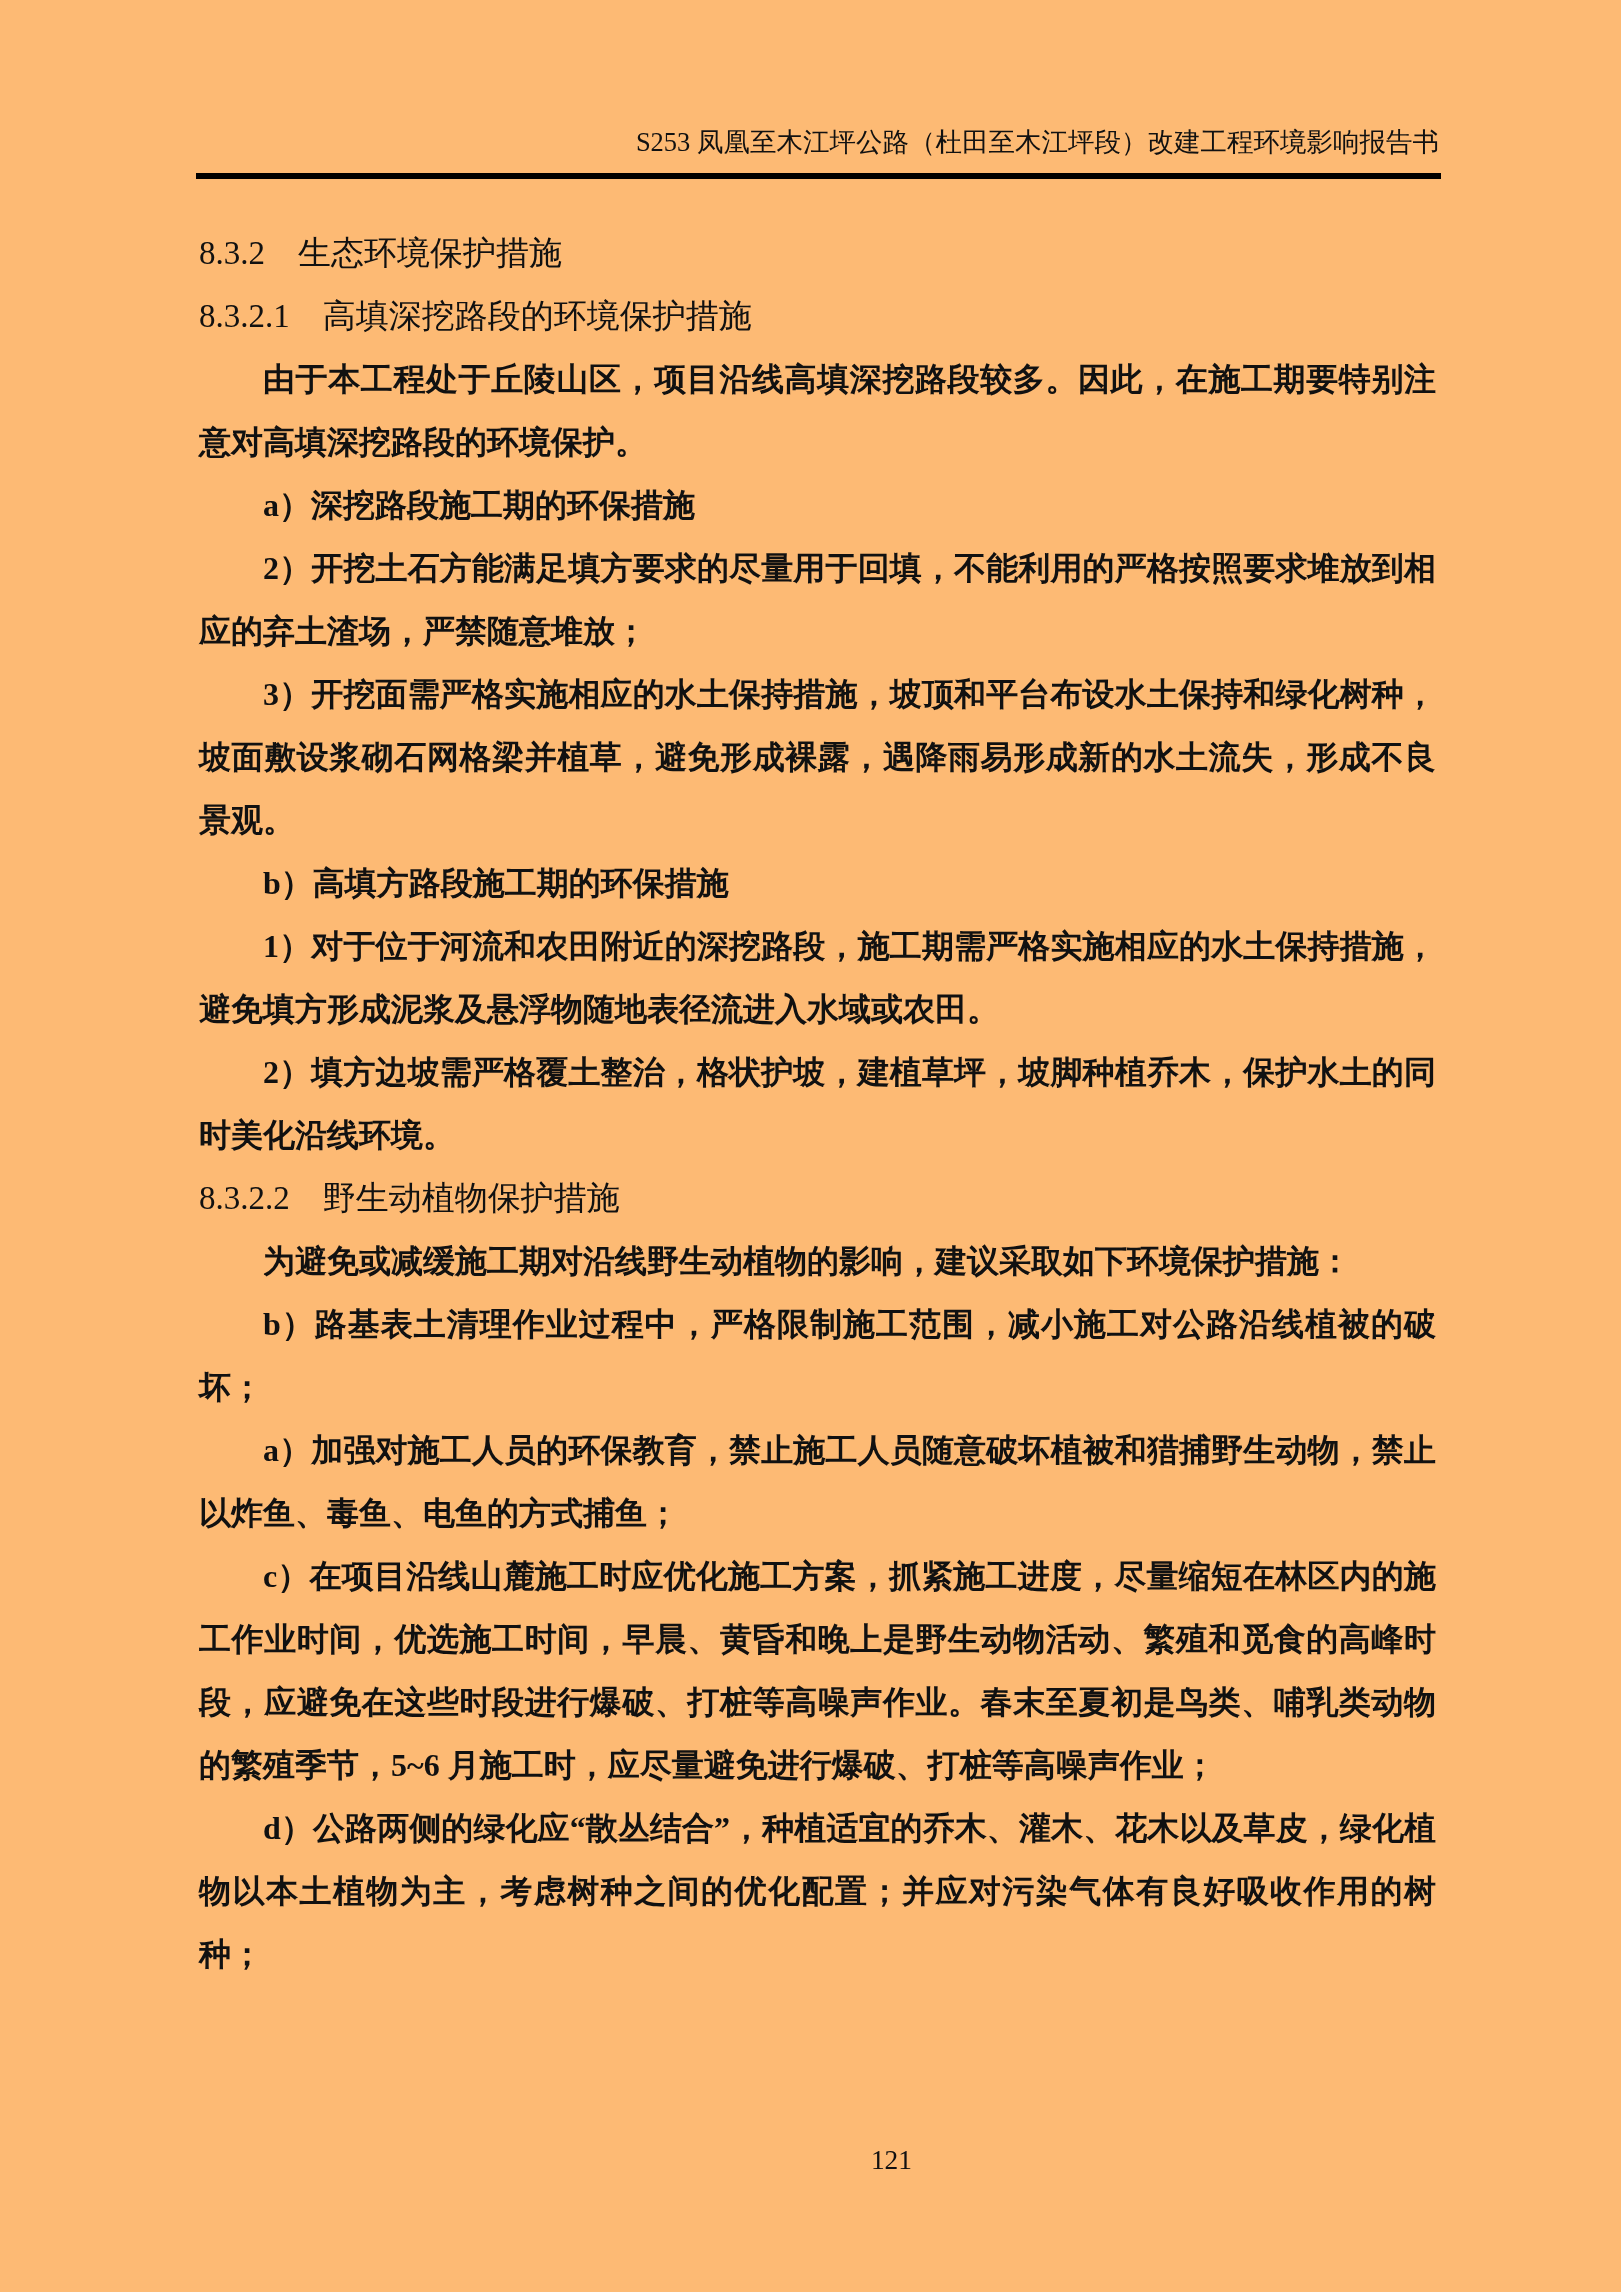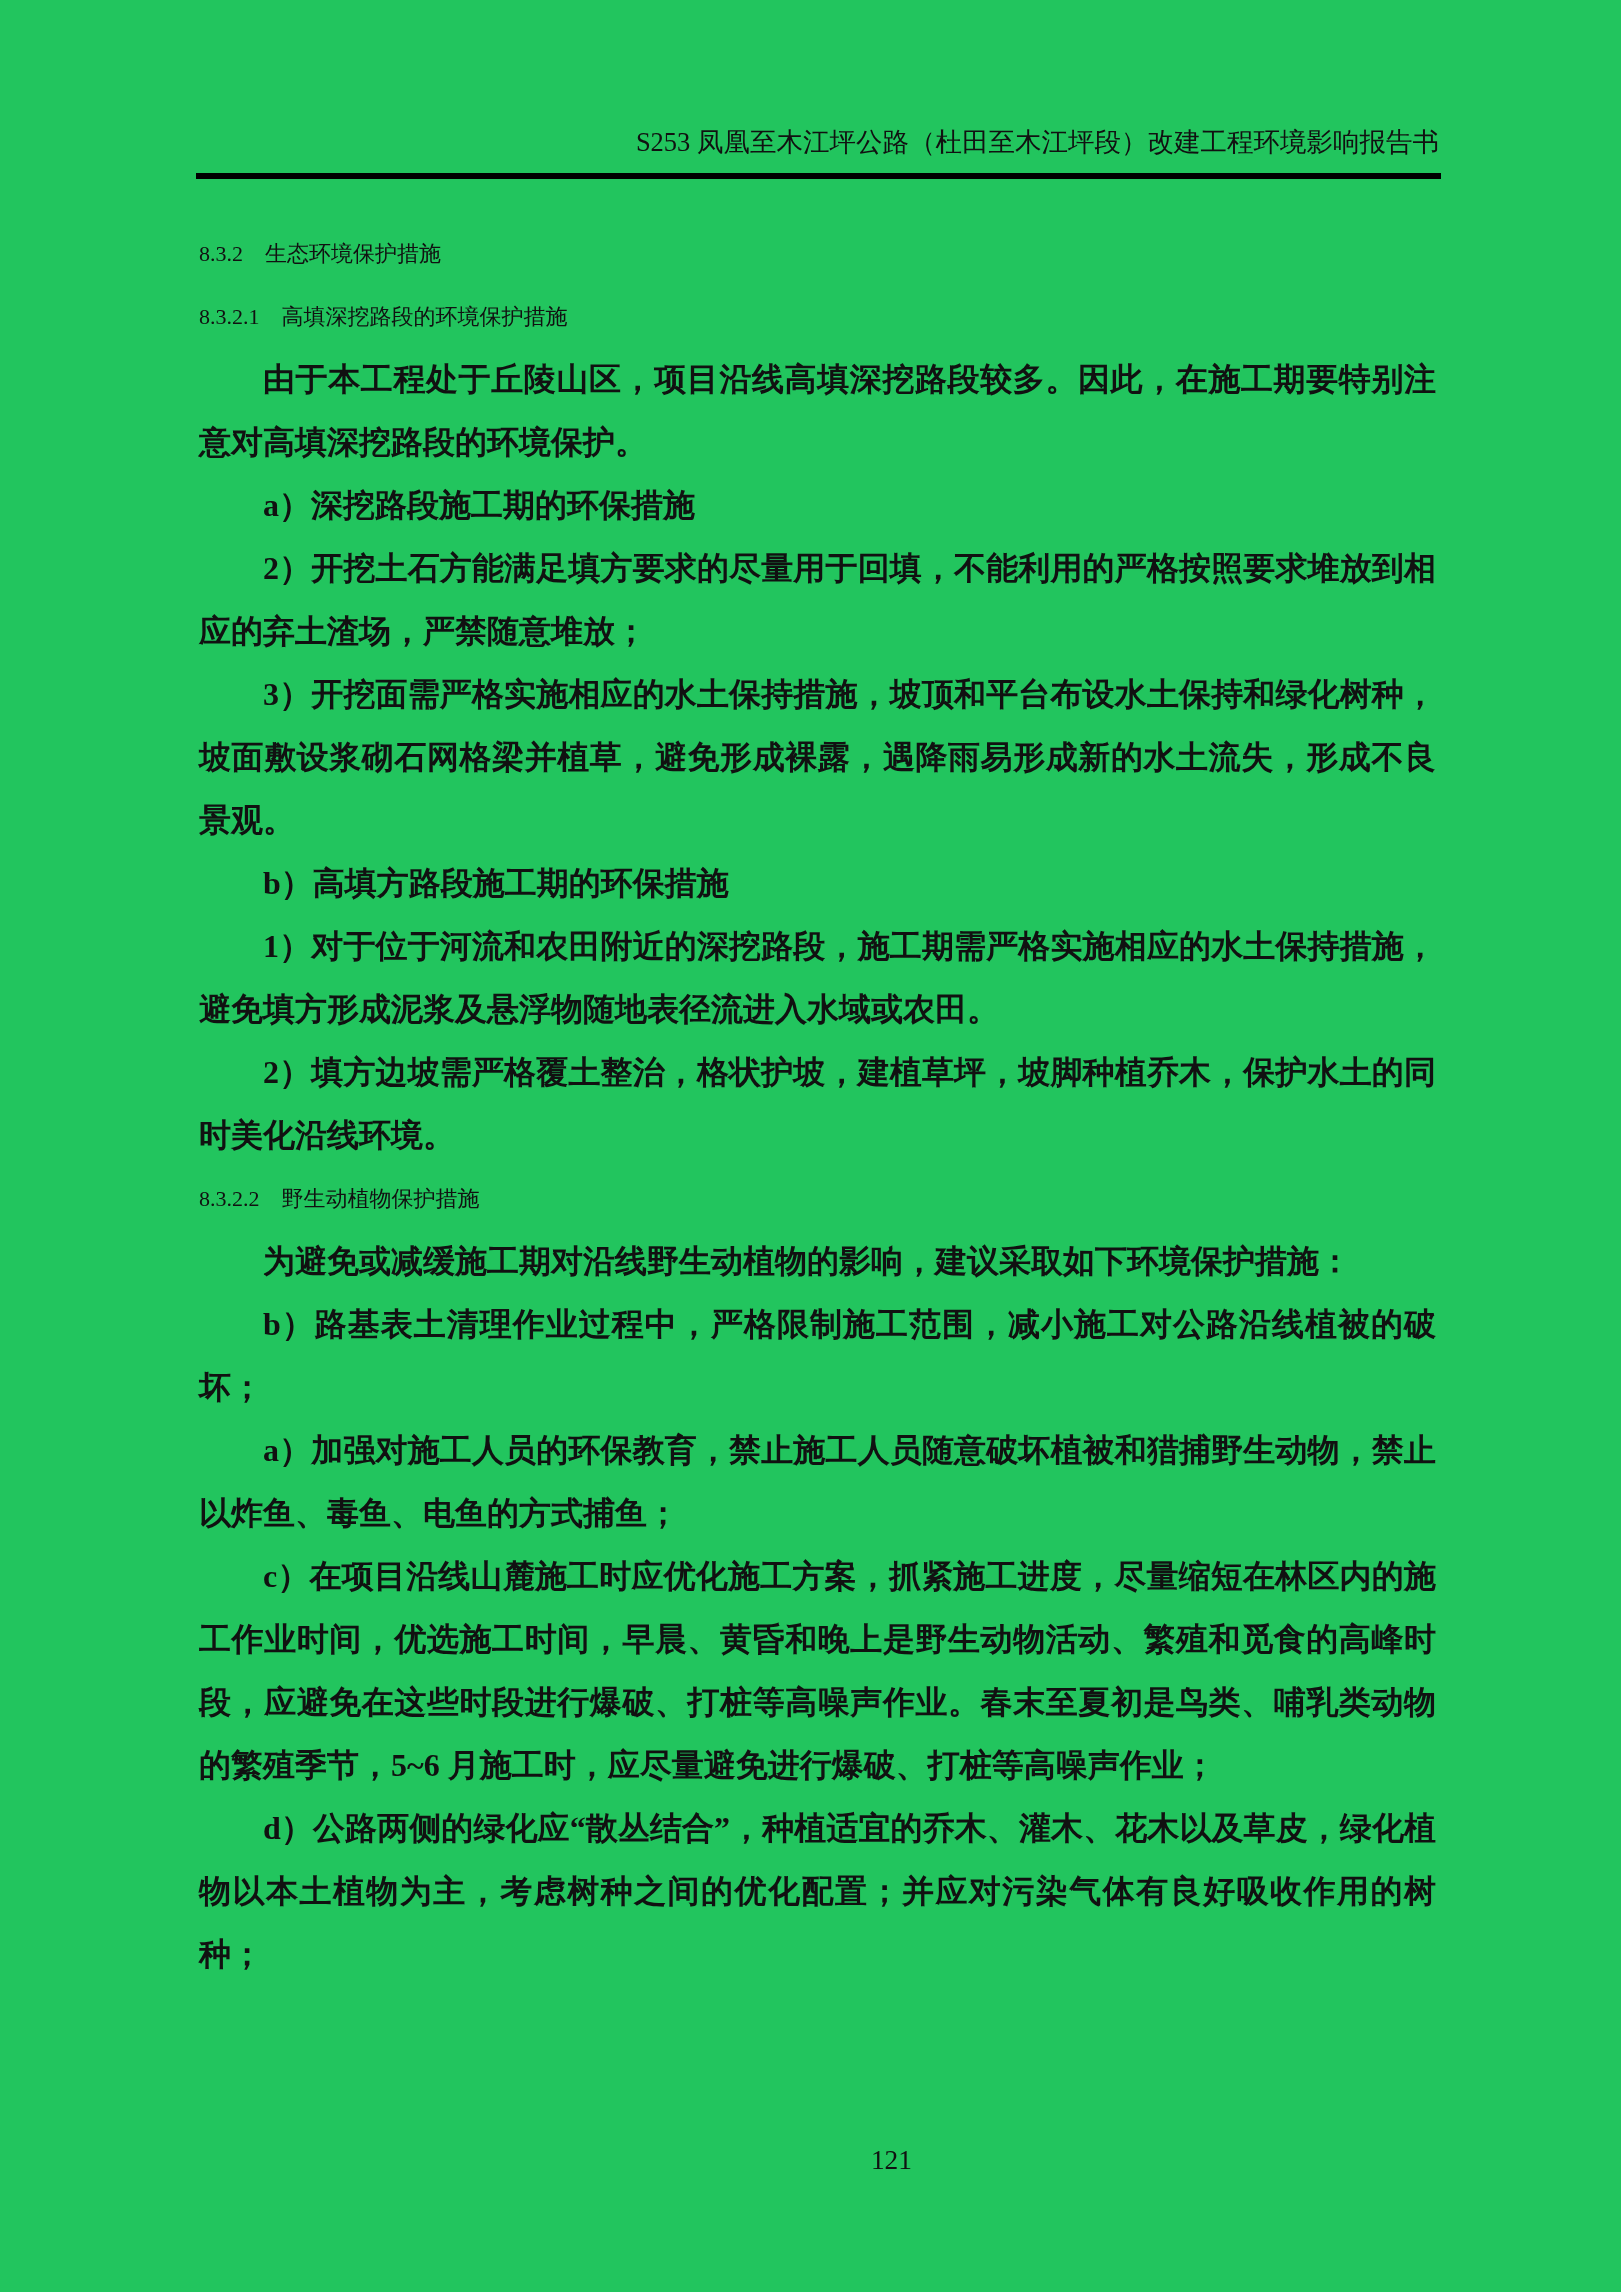--- a/index.html
+++ b/index.html
@@ -4,21 +4,21 @@
 <style>
   html, body {
     margin: 0;
     padding: 0;
     background: #ffffff;
   }
   .page {
     position: relative;
     width: 1621px;
     height: 2293px;
-    background: #22c55e;
+    background: #fdba74;
     color: #111111;
     font-family: "Liberation Serif", "DejaVu Serif", serif;
     overflow: hidden;
   }
   .header-title {
     position: absolute;
     top: 126px;
     right: 182px;
     font-size: 26.5px;
     line-height: 33px;
@@ -38,21 +38,21 @@
     left: 199px;
     top: 222px;
     width: 1237px;
     font-size: 32px;
     line-height: 63px;
     text-align: justify;
   }
   .content h3, .content h4 {
     margin: 0;
     padding: 0;
-    font-size: 22px;
+    font-size: 33px;
     font-weight: normal;
     line-height: 63px;
     text-align: left;
   }
   .h-num {
     margin-right: 1em;
   }
   .content p {
     margin: 0;
     padding: 0;

